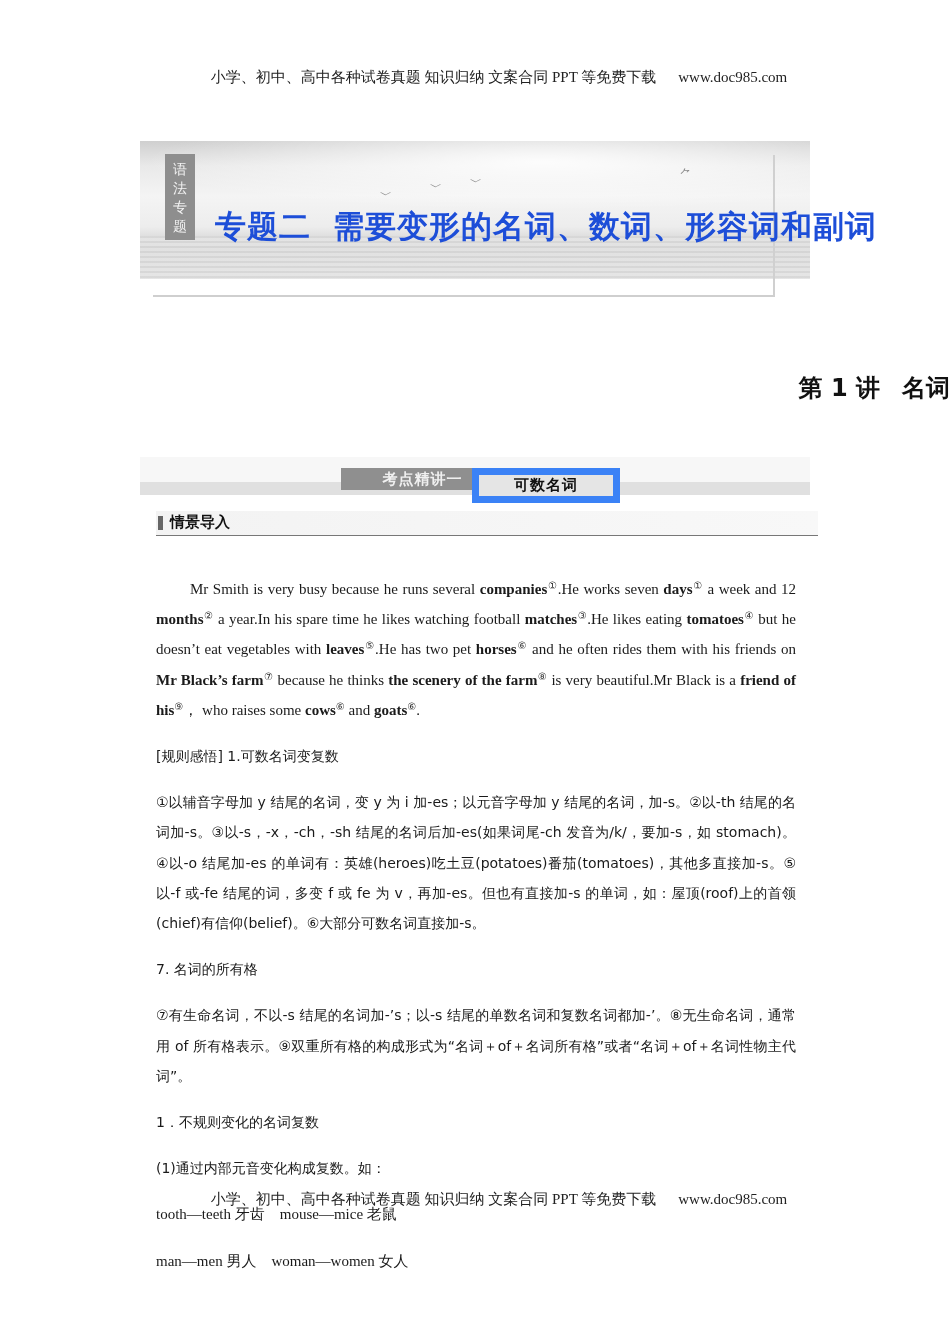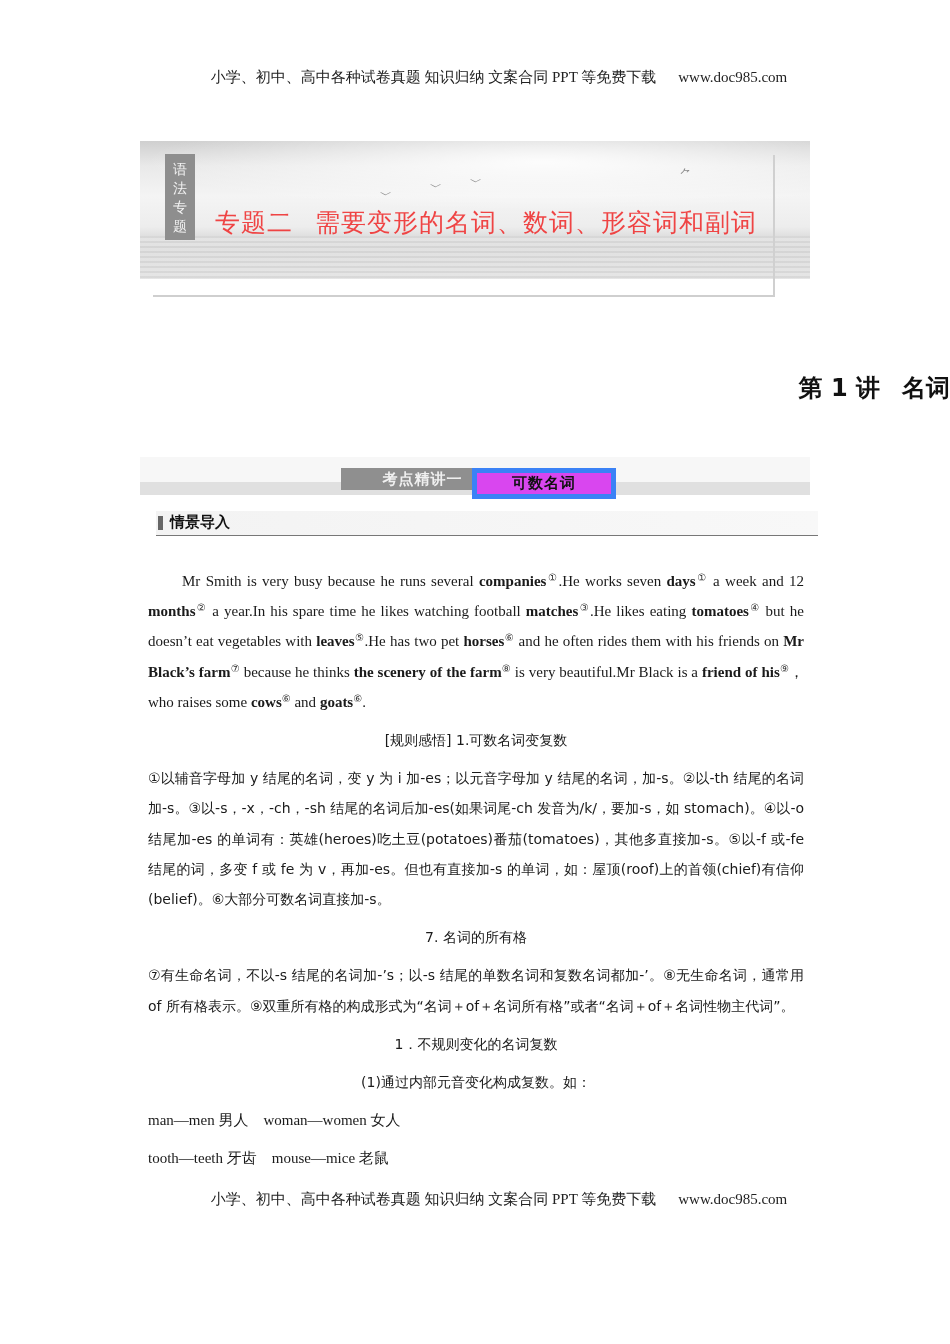--- a/index.html
+++ b/index.html
@@ -17,49 +17,49 @@
   .banner .sky { position: absolute; left: 0; top: 0; right: 0; height: 70px;
             background: radial-gradient(ellipse at 60% 30%, rgba(255,255,255,0.9), rgba(255,255,255,0) 70%); }
   .banner .sea { position: absolute; left: 0; right: 0; top: 95px; height: 43px;
             background: repeating-linear-gradient(180deg, #d6d6d6 0 2px, #e6e6e6 2px 5px); opacity: .8; }
   .banner-card { position: absolute; left: 153px; top: 155px; width: 620px; height: 140px;
             border-right: 2px solid #d0d0d0; border-bottom: 2px solid #cfcfcf; }
   .vtag { position: absolute; left: 165px; top: 154px; width: 30px; height: 86px;
           background: #8e8e8e; color: #f2f2f2; font-family: "DejaVu Sans", sans-serif;
           font-size: 14px; line-height: 19px; text-align: center; padding-top: 6px; box-sizing: border-box; }
   .banner-title { position: absolute; left: 215px; top: 206px; font-family: "DejaVu Sans", sans-serif;
-          font-weight: normal; font-size: 25px; color: #ef4444; letter-spacing: 1px; }
+          font-weight: bold; font-size: 31px; color: #1d4ed8; letter-spacing: 1px; }
   .banner-title .gap { display: inline-block; width: 22px; }
   .bird { position: absolute; color: #8a8a8a; font-size: 12px; font-family: "DejaVu Sans", sans-serif; }
 
   .lecture { position: absolute; left: 0; width: 950px; top: 372px; text-align: right;
              font-family: "DejaVu Sans", sans-serif; font-weight: bold; font-size: 24px; color: #111; }
   .lecture .gap { display: inline-block; width: 22px; }
 
   .secbar { position: absolute; left: 140px; top: 457px; width: 670px; height: 38px;
             background: linear-gradient(180deg, #f7f7f7 0 65%, #e0e0e0 65% 100%); }
   .sec-left { position: absolute; left: 341px; top: 468px; width: 131px; height: 22px;
               background: #8f8f8f; color: #f0f0f0; font-family: "DejaVu Sans", sans-serif;
               font-weight: bold; font-size: 15px; text-align: center; line-height: 22px; letter-spacing: 1px; padding-left: 16px; }
   .sec-right { position: absolute; left: 472px; top: 468px; width: 134px; height: 21px;
-               background: #d946ef; border: 5px solid #3b82f6; color: #111; font-family: "DejaVu Sans", sans-serif;
+               background: #e5e5e5; border: 7px solid #3b82f6; color: #111; font-family: "DejaVu Sans", sans-serif;
                font-weight: bold; font-size: 15px; text-align: center; line-height: 21px; letter-spacing: 1px; }
 
   .subhead { position: absolute; left: 156px; top: 511px; width: 662px; height: 24px;
              background: linear-gradient(90deg, #f3f3f3, #f8f8f8); border-bottom: 1px solid #777; }
   .subhead .mark { position: absolute; left: 2px; top: 5px; width: 5px; height: 14px; background: #666; }
   .subhead .txt { position: absolute; left: 14px; top: 2px; font-family: "DejaVu Sans", sans-serif;
                   font-weight: bold; font-size: 15px; color: #111; }
 
   .content { position: absolute; left: 140px; top: 558px; width: 672px; font-size: 15px; line-height: 30.2px; }
-  .content p { margin: 8px; }
+  .content p { margin: 16px; }
   .indent { text-indent: 34px; }
   .content b { font-weight: bold; }
   .content sup { font-size: 10px; vertical-align: 5px; line-height: 0; color: #333; }
-  .cjk { font-family: "DejaVu Sans", sans-serif; font-size: 14px; text-align: center; }
+  .cjk { font-family: "DejaVu Sans", sans-serif; font-size: 14px; }
   .justify { text-align: justify; }
 </style>
 </head>
 <body>
 
 <div class="hdr">
   <span>小学、初中、高中各种试卷真题  知识归纳  文案合同  PPT 等免费下载</span><span class="url">www.doc985.com</span>
 </div>
 
 <div class="banner">
@@ -95,19 +95,19 @@
 </div>
 
 <div class="content">
   <p class="indent justify" id="passage">Mr Smith is very busy because he runs several <b>companies</b><sup>①</sup>.He works seven <b>days</b><sup>①</sup> a week and 12 <b>months</b><sup>②</sup> a year.In his spare time he likes watching football <b>matches</b><sup>③</sup>.He likes eating <b>tomatoes</b><sup>④</sup> but he doesn’t eat vegetables with <b>leaves</b><sup>⑤</sup>.He has two pet <b>horses</b><sup>⑥</sup> and he often rides them with his friends on <b>Mr Black’s farm</b><sup>⑦</sup> because he thinks <b>the scenery of the farm</b><sup>⑧</sup> is very beautiful.Mr Black is a <b>friend of his</b><sup>⑨</sup>， who raises some <b>cows</b><sup>⑥</sup> and <b>goats</b><sup>⑥</sup>.</p>
   <p class="cjk">[规则感悟]    1.可数名词变复数</p>
   <p class="cjk justify">①以辅音字母加 y 结尾的名词，变 y 为 i 加-es；以元音字母加 y 结尾的名词，加-s。②以-th 结尾的名词加-s。③以-s，-x，-ch，-sh 结尾的名词后加-es(如果词尾-ch 发音为/k/，要加-s，如 stomach)。④以-o 结尾加-es 的单词有：英雄(heroes)吃土豆(potatoes)番茄(tomatoes)，其他多直接加-s。⑤以-f 或-fe 结尾的词，多变 f 或 fe 为 v，再加-es。但也有直接加-s 的单词，如：屋顶(roof)上的首领(chief)有信仰(belief)。⑥大部分可数名词直接加-s。</p>
   <p class="cjk">7.  名词的所有格</p>
   <p class="cjk justify">⑦有生命名词，不以-s 结尾的名词加-’s；以-s 结尾的单数名词和复数名词都加-’。⑧无生命名词，通常用 of 所有格表示。⑨双重所有格的构成形式为“名词＋of＋名词所有格”或者“名词＋of＋名词性物主代词”。</p>
   <p class="cjk">1．不规则变化的名词复数</p>
   <p class="cjk">(1)通过内部元音变化构成复数。如：</p>
+  <p style="white-space:pre;">tooth—teeth 牙齿    mouse—mice 老鼠</p>
   <p style="white-space:pre;">man—men 男人    woman—women 女人</p>
-  <p style="white-space:pre;">tooth—teeth 牙齿    mouse—mice 老鼠</p>
 </div>
 
 <div class="ftr">
   <span>小学、初中、高中各种试卷真题  知识归纳  文案合同  PPT 等免费下载</span><span class="url">www.doc985.com</span>
 </div>
 
 </body></html>

